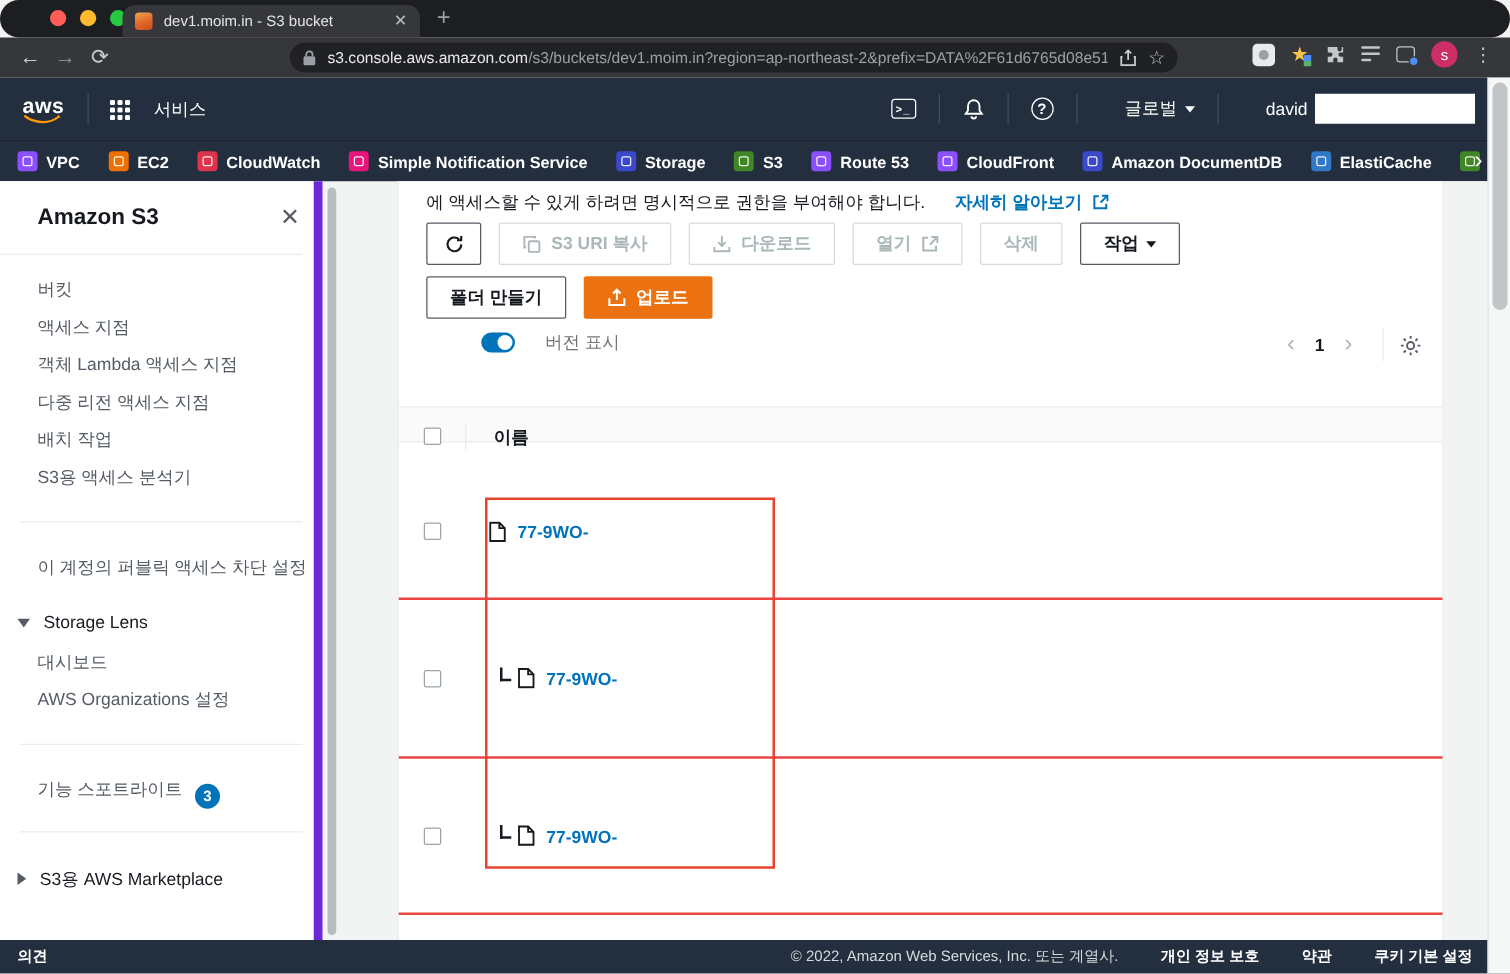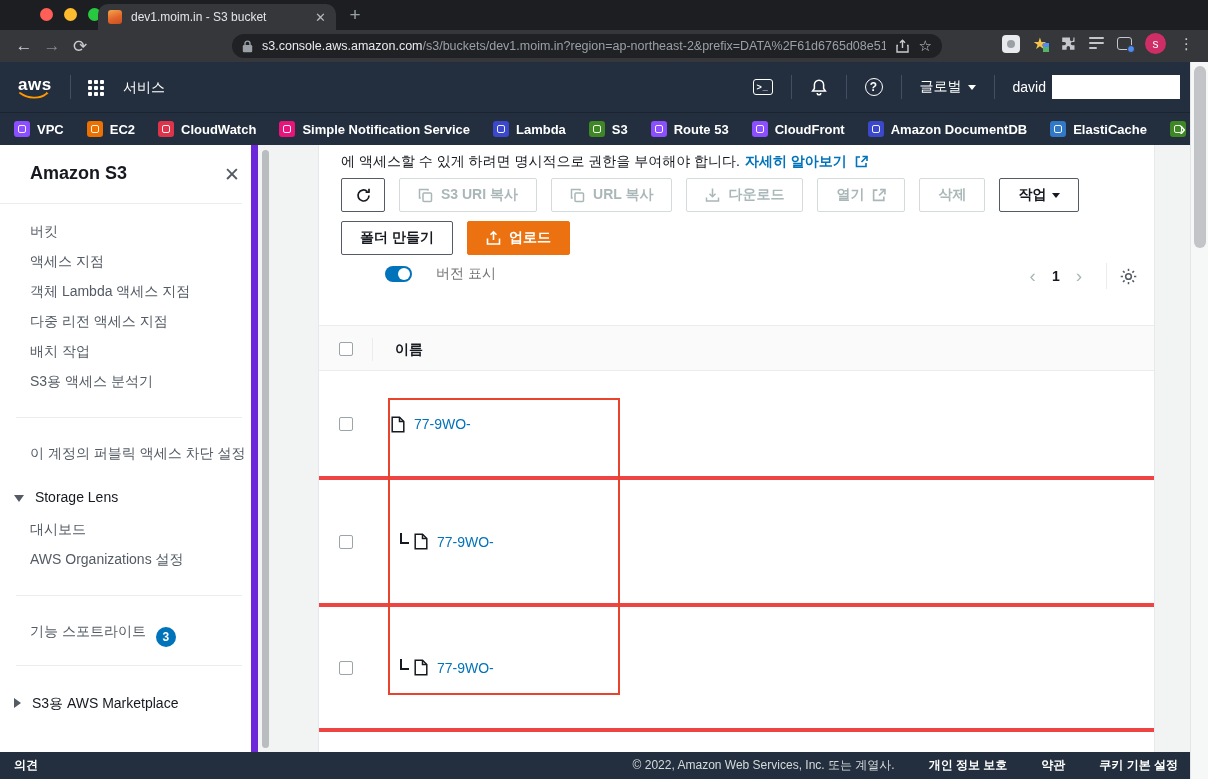--- a/index.html
+++ b/index.html
@@ -1,21 +1,21 @@
 <!DOCTYPE html>
 <html><head>
 <meta charset="utf-8">
 <style>
   * { margin:0; padding:0; box-sizing:border-box; }
   html,body { width:1208px; height:779px; overflow:hidden; }
   body { font-family:"Liberation Sans","DejaVu Sans",sans-serif; }
   .screen { position:relative; width:1208px; height:779px; background:#f2f3f3; overflow:hidden; }
 
   
-  .tabstrip { position:absolute; left:0; top:0; width:1208px; height:30px; background:#1d1e21; }
+  .tabstrip { position:absolute; left:0; top:0; width:1208px; height:30px; background:#1d1e21;border-radius:15px; }
   .winbtns { position:absolute; left:40px; top:8px; display:flex; gap:11px; }
   .windot { width:13px; height:13px; border-radius:50%; }
   .tab { position:absolute; left:98px; top:4px; width:238px; height:26px; background:#36373b;
          border-radius:10px 10px 0 0; display:flex; align-items:center; padding:0 10px; }
   .favicon { width:14px; height:14px; border-radius:3px;
              background:linear-gradient(160deg,#f5a54a 0%,#e2652c 55%,#c94f1e 100%); flex:0 0 auto; }
   .tabtitle { color:#e3e5e8; font-size:12px; margin-left:9px; white-space:nowrap; overflow:hidden; flex:1; }
   .tabclose { color:#b6b9be; font-size:13px; margin-left:8px; cursor:default; }
   .newtab { position:absolute; left:342px; top:2px; color:#9aa0a6; font-size:19px; width:26px; height:26px;
             display:flex; align-items:center; justify-content:center; }
@@ -57,21 +57,21 @@
   .awssearch input { flex:1; background:transparent; border:0; outline:none; color:#d1d5da;
                      font-style:italic; font-size:13.5px; margin-left:8px; font-family:inherit; }
   .awssearch input::placeholder { color:#95a0ab; }
   .kbd { color:#95a0ab; font-size:13px; font-style:normal; }
   .navicons { position:absolute; right:0; top:0; height:50px; display:flex; align-items:center; }
   .nbtn { color:#fff; display:flex; align-items:center; justify-content:center; }
   .helpc { width:18px; height:18px; border:1.6px solid #fff; border-radius:50%; font-size:12px; font-weight:700;
            display:flex; align-items:center; justify-content:center; }
   .termbox { width:20px; height:16px; border:1.6px solid #fff; border-radius:3px; font-size:9px; font-weight:700;
              display:flex; align-items:center; justify-content:center; letter-spacing:1px; }
-  .navtext { color:#fff; font-size:14px; }
+  .navtext { color:#fff; font-size:14px;margin-left:20px; }
   .caret { display:inline-block; width:0; height:0; border-left:4px solid transparent; border-right:4px solid transparent;
            border-top:5px solid #fff; margin-left:6px; vertical-align:middle; }
   .redact { width:128px; height:24px; background:#fff; }
 
   
   .favbar { position:absolute; left:0; top:112px; width:1208px; height:33px; background:#232f3e;
             border-top:1px solid #1a2430; display:flex; align-items:center; padding-left:14px; overflow:hidden; }
   .favitem { display:flex; align-items:center; margin-right:23px; flex:0 0 auto; }
   .favic { width:16px; height:16px; border-radius:3px; display:flex; align-items:center; justify-content:center; }
   .favic i { width:8px; height:8px; border:1.5px solid rgba(255,255,255,.92); border-radius:2px; }
@@ -93,21 +93,21 @@
   .tri-right { display:inline-block; width:0; height:0; border-top:5px solid transparent; border-bottom:5px solid transparent;
                border-left:7px solid #545b64; }
   .badge { display:inline-flex; align-items:center; justify-content:center; width:20px; height:20px; border-radius:50%;
            background:#0073bb; color:#fff; font-size:12px; font-weight:700; margin-left:10px; vertical-align:-5px; }
   .sbscroll { position:absolute; left:262px; top:5px; width:7px; height:598px; background:#b9bdc0; border-radius:4px; }
 
   
   .panel { position:absolute; left:318px; top:0; width:837px; height:607px; background:#fff;
            border-left:1px solid #e6e9e9; border-right:1px solid #e6e9e9; }
   .notice { position:absolute; left:22px; top:8px; font-size:14px; color:#16191f; white-space:nowrap; }
-  .notice a { color:#0073bb; font-weight:700; text-decoration:none; margin-left:1px; }
+  .notice a { color:#0073bb; font-weight:700; text-decoration:none; margin-left:20px; }
   .notice svg { vertical-align:-2px; margin-left:4px; color:#0073bb; }
 
   .btnrow { position:absolute; left:22px; top:33px; display:flex; gap:14px; }
   .btn { height:34px; border-radius:2px; background:#fff; font-size:14px; font-weight:700;
          display:flex; align-items:center; justify-content:center; padding:0 18px; white-space:nowrap; }
   .btn svg { margin-right:8px; }
   .btn.primary-outline { border:1px solid #545b64; color:#16191f; }
   .btn.disabled { border:1px solid #d5dbdb; color:#aab7b8; }
   .btn.orange { background:#ec7211; border:1px solid #ec7211; color:#fff; }
   .btn.iconbtn { width:44px; padding:0; }
@@ -126,28 +126,28 @@
   .toggle i { position:absolute; right:2px; top:2px; width:12px; height:12px; border-radius:50%; background:#fff; }
   .togglelabel { font-size:14px; color:#737373; margin-left:24px; }
 
   .pager { position:absolute; right:16px; top:118px; display:flex; align-items:center; }
   .pgarrow { color:#aab7b8; font-size:19px; padding:0 12px; }
   .pgnum { color:#16191f; font-size:14px; font-weight:700; padding:0 4px; }
   .pgdiv { width:1px; height:26px; background:#eaeded; margin:0 12px; }
   .gear { color:#545b64; }
 
   
-  .thead { position:absolute; left:0; top:180px; width:100%; height:46px; background:#fafafa;
+  .thead { position:absolute; left:0; top:180px; width:100%; height:29px; background:#fafafa;
            border-top:1px solid #eaeded; border-bottom:1px solid #eaeded; }
   .cb { width:14px; height:14px; border:1px solid #9aa5a8; border-radius:2px; background:#fff; }
   .thead .cb { position:absolute; left:20px; top:16px; }
   .coldiv { position:absolute; left:53px; top:12px; width:1px; height:23px; background:#eaeded; }
   .colname { position:absolute; left:76px; top:15px; font-size:14px; font-weight:700; color:#16191f; }
 
-  .trow { position:absolute; left:0; width:100%; border-bottom:4px solid #ef4444; display:flex; align-items:center; }
+  .trow { position:absolute; left:0; width:100%; border-bottom:2px solid #ef4444; display:flex; align-items:center;font-weight:bold; }
   .trow .cb { position:absolute; left:20px; }
   .objcell { display:flex; align-items:center; }
   .branch { width:9px; height:11px; border-left:2px solid #16191f; border-bottom:2px solid #16191f; margin-right:5px; margin-top:-6px; }
   .fileic { color:#16191f; }
   .objlink { font-size:14px; color:#0073bb; text-decoration:none; margin-left:9px; }
 
   .annot { position:absolute; left:69px; top:253px; width:232px; height:297px; border:2px solid #e8432d; pointer-events:none; z-index:5; }
 
   
   .vscroll { position:absolute; left:1190px; top:62px; width:18px; height:717px; background:#f6f7f7; border-left:1px solid #e2e4e6; z-index:9; }
@@ -291,21 +291,21 @@
     <div class="favitem">
         <div class="favic" style="background: rgb(231, 21, 123);">
           <i></i>
         </div>
         <span class="favlabel">Simple Notification Service</span>
       </div>
     <div class="favitem">
         <div class="favic" style="background: rgb(59, 72, 204);">
           <i></i>
         </div>
-        <span class="favlabel">Lambda</span>
+        <span class="favlabel">Storage</span>
       </div>
     <div class="favitem">
         <div class="favic" style="background: rgb(63, 134, 36);">
           <i></i>
         </div>
         <span class="favlabel">S3</span>
       </div>
     <div class="favitem">
         <div class="favic" style="background: rgb(140, 79, 255);">
           <i></i>
@@ -391,27 +391,20 @@
           </svg>
         </div>
         <div class="btn disabled">
           <svg width="15" height="15" viewBox="0 0 15 15" fill="none" stroke="#aab7b8" stroke-width="1.5">
             <rect x="5" y="5" width="8.5" height="8.5" rx="1"></rect>
               <path d="M10 2.8V1.5h-8.5v8.5H2.8"></path>
           </svg>
           <span>S3 URI 복사</span>
         </div>
         <div class="btn disabled">
-          <svg width="15" height="15" viewBox="0 0 15 15" fill="none" stroke="#aab7b8" stroke-width="1.5">
-            <rect x="5" y="5" width="8.5" height="8.5" rx="1"></rect>
-              <path d="M10 2.8V1.5h-8.5v8.5H2.8"></path>
-          </svg>
-          <span>URL 복사</span>
-        </div>
-        <div class="btn disabled">
           <svg width="15" height="16" viewBox="0 0 15 16" fill="none" stroke="#aab7b8" stroke-width="1.5">
             <path d="M7.5 1.5v8M4.5 6.7l3 3 3-3"></path>
               <path d="M1.5 10.5V14h12v-3.5"></path>
           </svg>
           <span>다운로드</span>
         </div>
         <div class="btn disabled">
           <span>열기</span>
           <svg style="margin:0 0 0 8px" width="14" height="14" viewBox="0 0 13 13" fill="none" stroke="#aab7b8" stroke-width="1.5">
             <path d="M5 2H1.5v9.5H11V8"></path>

